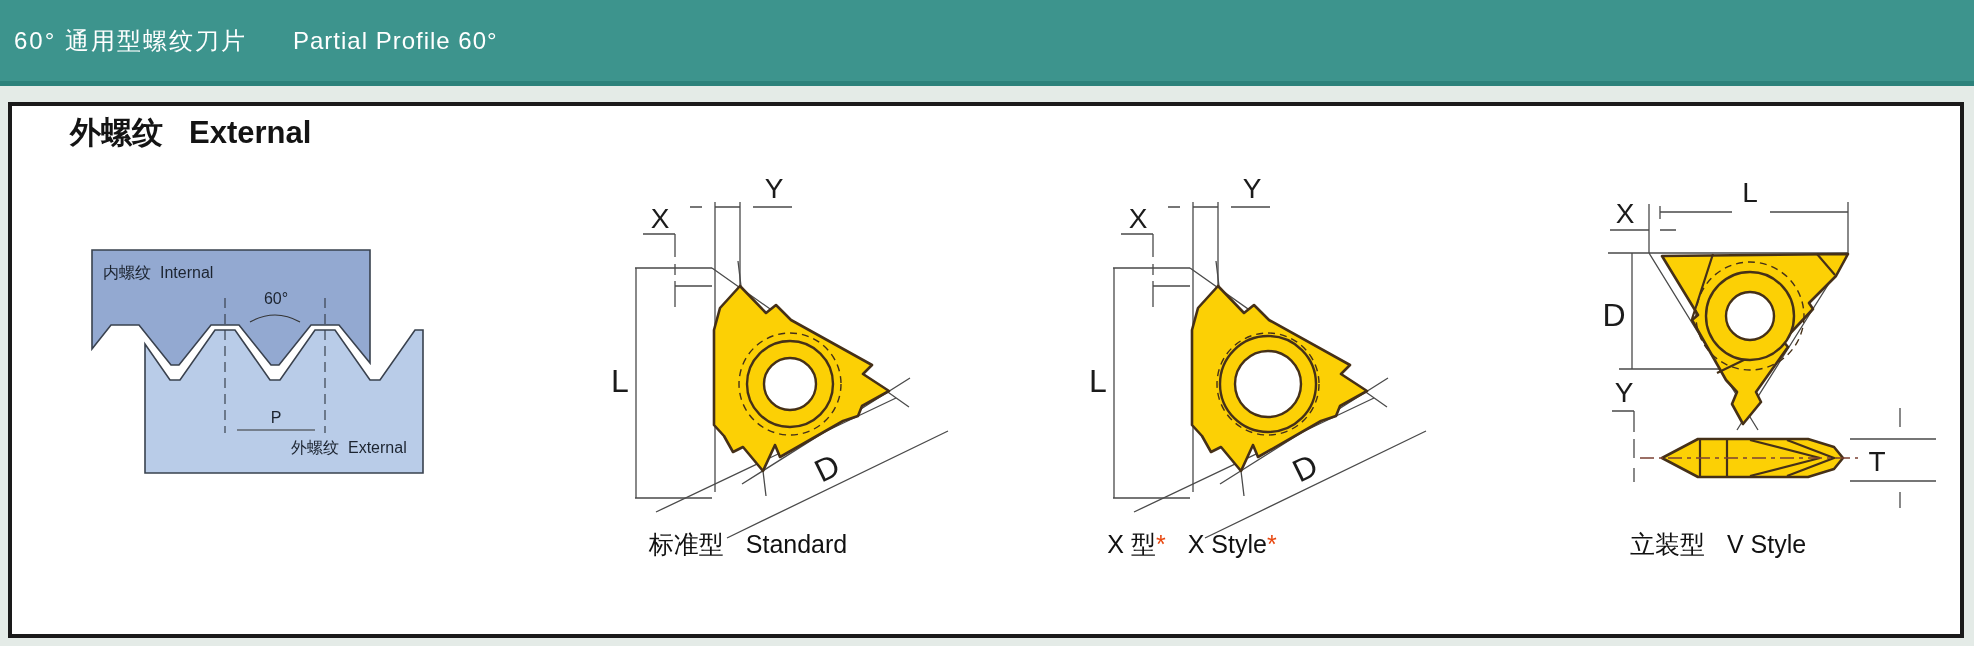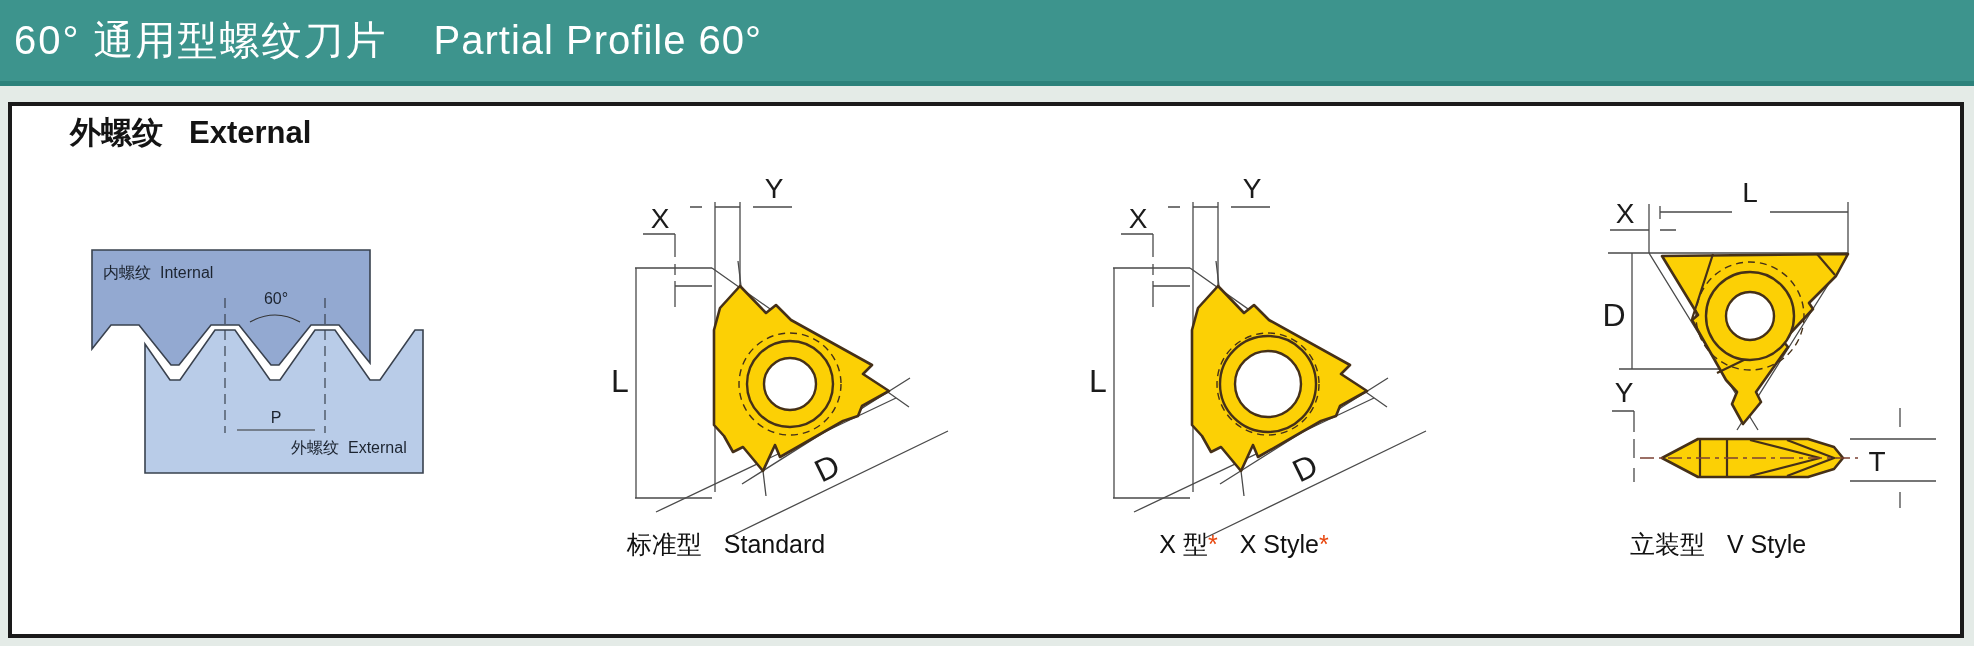--- a/index.html
+++ b/index.html
@@ -3,21 +3,21 @@
 <meta charset="utf-8">
 <style>
   html,body{margin:0;padding:0;}
   body{font-family:"Liberation Sans", sans-serif; background:#e4ebe7;}
   #page{position:relative;width:1974px;height:646px;background:#e4ebe7;overflow:hidden;}
 
   
   #header-bar{position:absolute;left:0;top:0;width:1974px;height:81px;
     background:#3d948d;border-bottom:5px solid #2c827b;}
   #page-title{position:absolute;left:14px;top:0;height:81px;line-height:81px;
-    color:#ffffff;font-size:40px;white-space:nowrap;}
+    color:#ffffff;font-size:24px;white-space:nowrap;}
   #page-title .t-zh{letter-spacing:2px;}
   #page-title .t-en{margin-left:46px;letter-spacing:1px;}
 
   
   #content-panel{position:absolute;left:8px;top:102px;width:1956px;height:536px;
     background:#ffffff;border:4px solid #1a1a1a;box-sizing:border-box;}
 
   #section-heading{position:absolute;left:70px;top:112px;font-size:31px;
     font-weight:bold;color:#141414;white-space:nowrap;}
   #section-heading .h-en{margin-left:26px;font-weight:600;}
@@ -132,23 +132,23 @@
     <path class="body-path" d="M82,318 L118,299 L228,299 L254,307 L263,318 L254,329 L228,337 L118,337 Z" fill="#fcd005"></path>
     <path class="facet" d="M120,299 V337 M147,299 V337 M170,300 L240,318 L170,336 M207,300 L254,318 L207,336"></path>
     <path class="centerline" d="M60,318 H278"></path>
     <text class="dimlbl" x="170" y="62">L</text>
     <text class="dimlbl" x="45" y="83">X</text>
     <text class="dimlbl big" x="34" y="186">D</text>
     <text class="dimlbl" x="44" y="262">Y</text>
     <text class="dimlbl" x="297" y="331">T</text>
   </svg>
 
-  <div class="caption" style="left:726px">
+  <div class="caption" style="left:748px">
     <span class="c-zh">标准型</span><span class="star"></span><span class="c-en">Standard</span><span class="star"></span>
   </div>
-  <div class="caption" style="left:1244px">
+  <div class="caption" style="left:1192px">
     <span class="c-zh">X 型</span><span class="star">*</span><span class="c-en">X Style</span><span class="star">*</span>
   </div>
   <div class="caption" style="left:1718px">
     <span class="c-zh">立装型</span><span class="star"></span><span class="c-en">V Style</span><span class="star"></span>
   </div>
 
 </div>
 
 </body></html>

